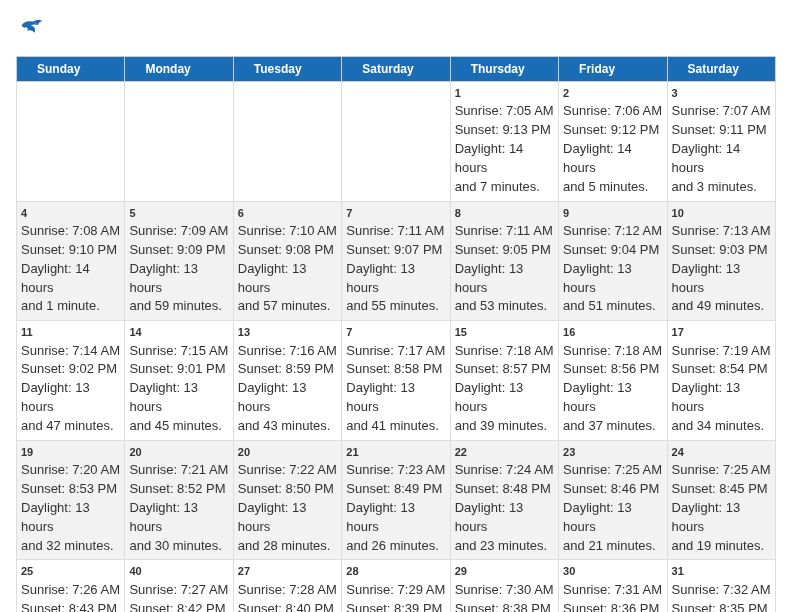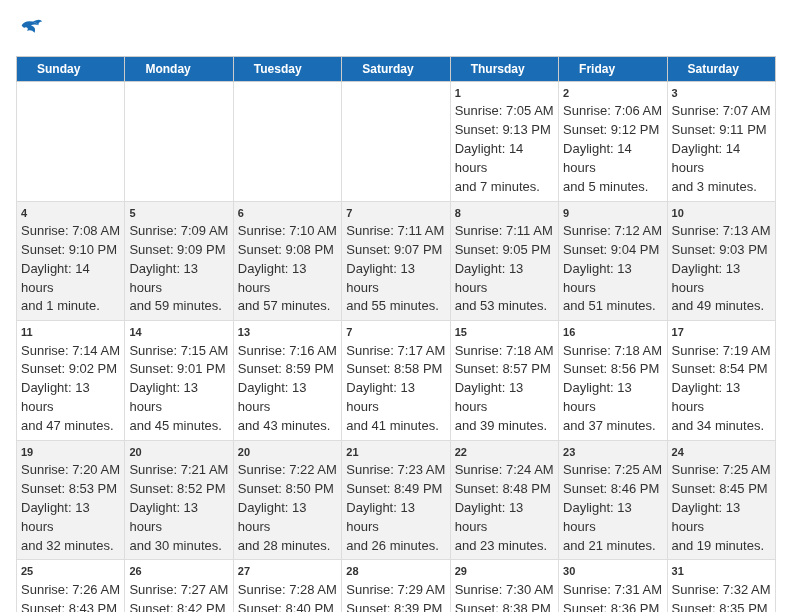--- a/index.html
+++ b/index.html
@@ -226,21 +226,21 @@
           <span class="day-number">24</span>
           <div class="day-info">Sunrise: 7:25 AM<br>Sunset: 8:45 PM<br>Daylight: 13 hours<br>and 19 minutes.</div>
         </td>
       </tr>
       <tr>
         <td>
           <span class="day-number">25</span>
           <div class="day-info">Sunrise: 7:26 AM<br>Sunset: 8:43 PM<br>Daylight: 13 hours<br>and 16 minutes.</div>
         </td>
         <td>
-          <span class="day-number">26</span>
+          <span class="day-number">40</span>
           <div class="day-info">Sunrise: 7:27 AM<br>Sunset: 8:42 PM<br>Daylight: 13 hours<br>and 14 minutes.</div>
         </td>
         <td>
           <span class="day-number">27</span>
           <div class="day-info">Sunrise: 7:28 AM<br>Sunset: 8:40 PM<br>Daylight: 13 hours<br>and 12 minutes.</div>
         </td>
         <td>
           <span class="day-number">28</span>
           <div class="day-info">Sunrise: 7:29 AM<br>Sunset: 8:39 PM<br>Daylight: 13 hours<br>and 10 minutes.</div>
         </td>

